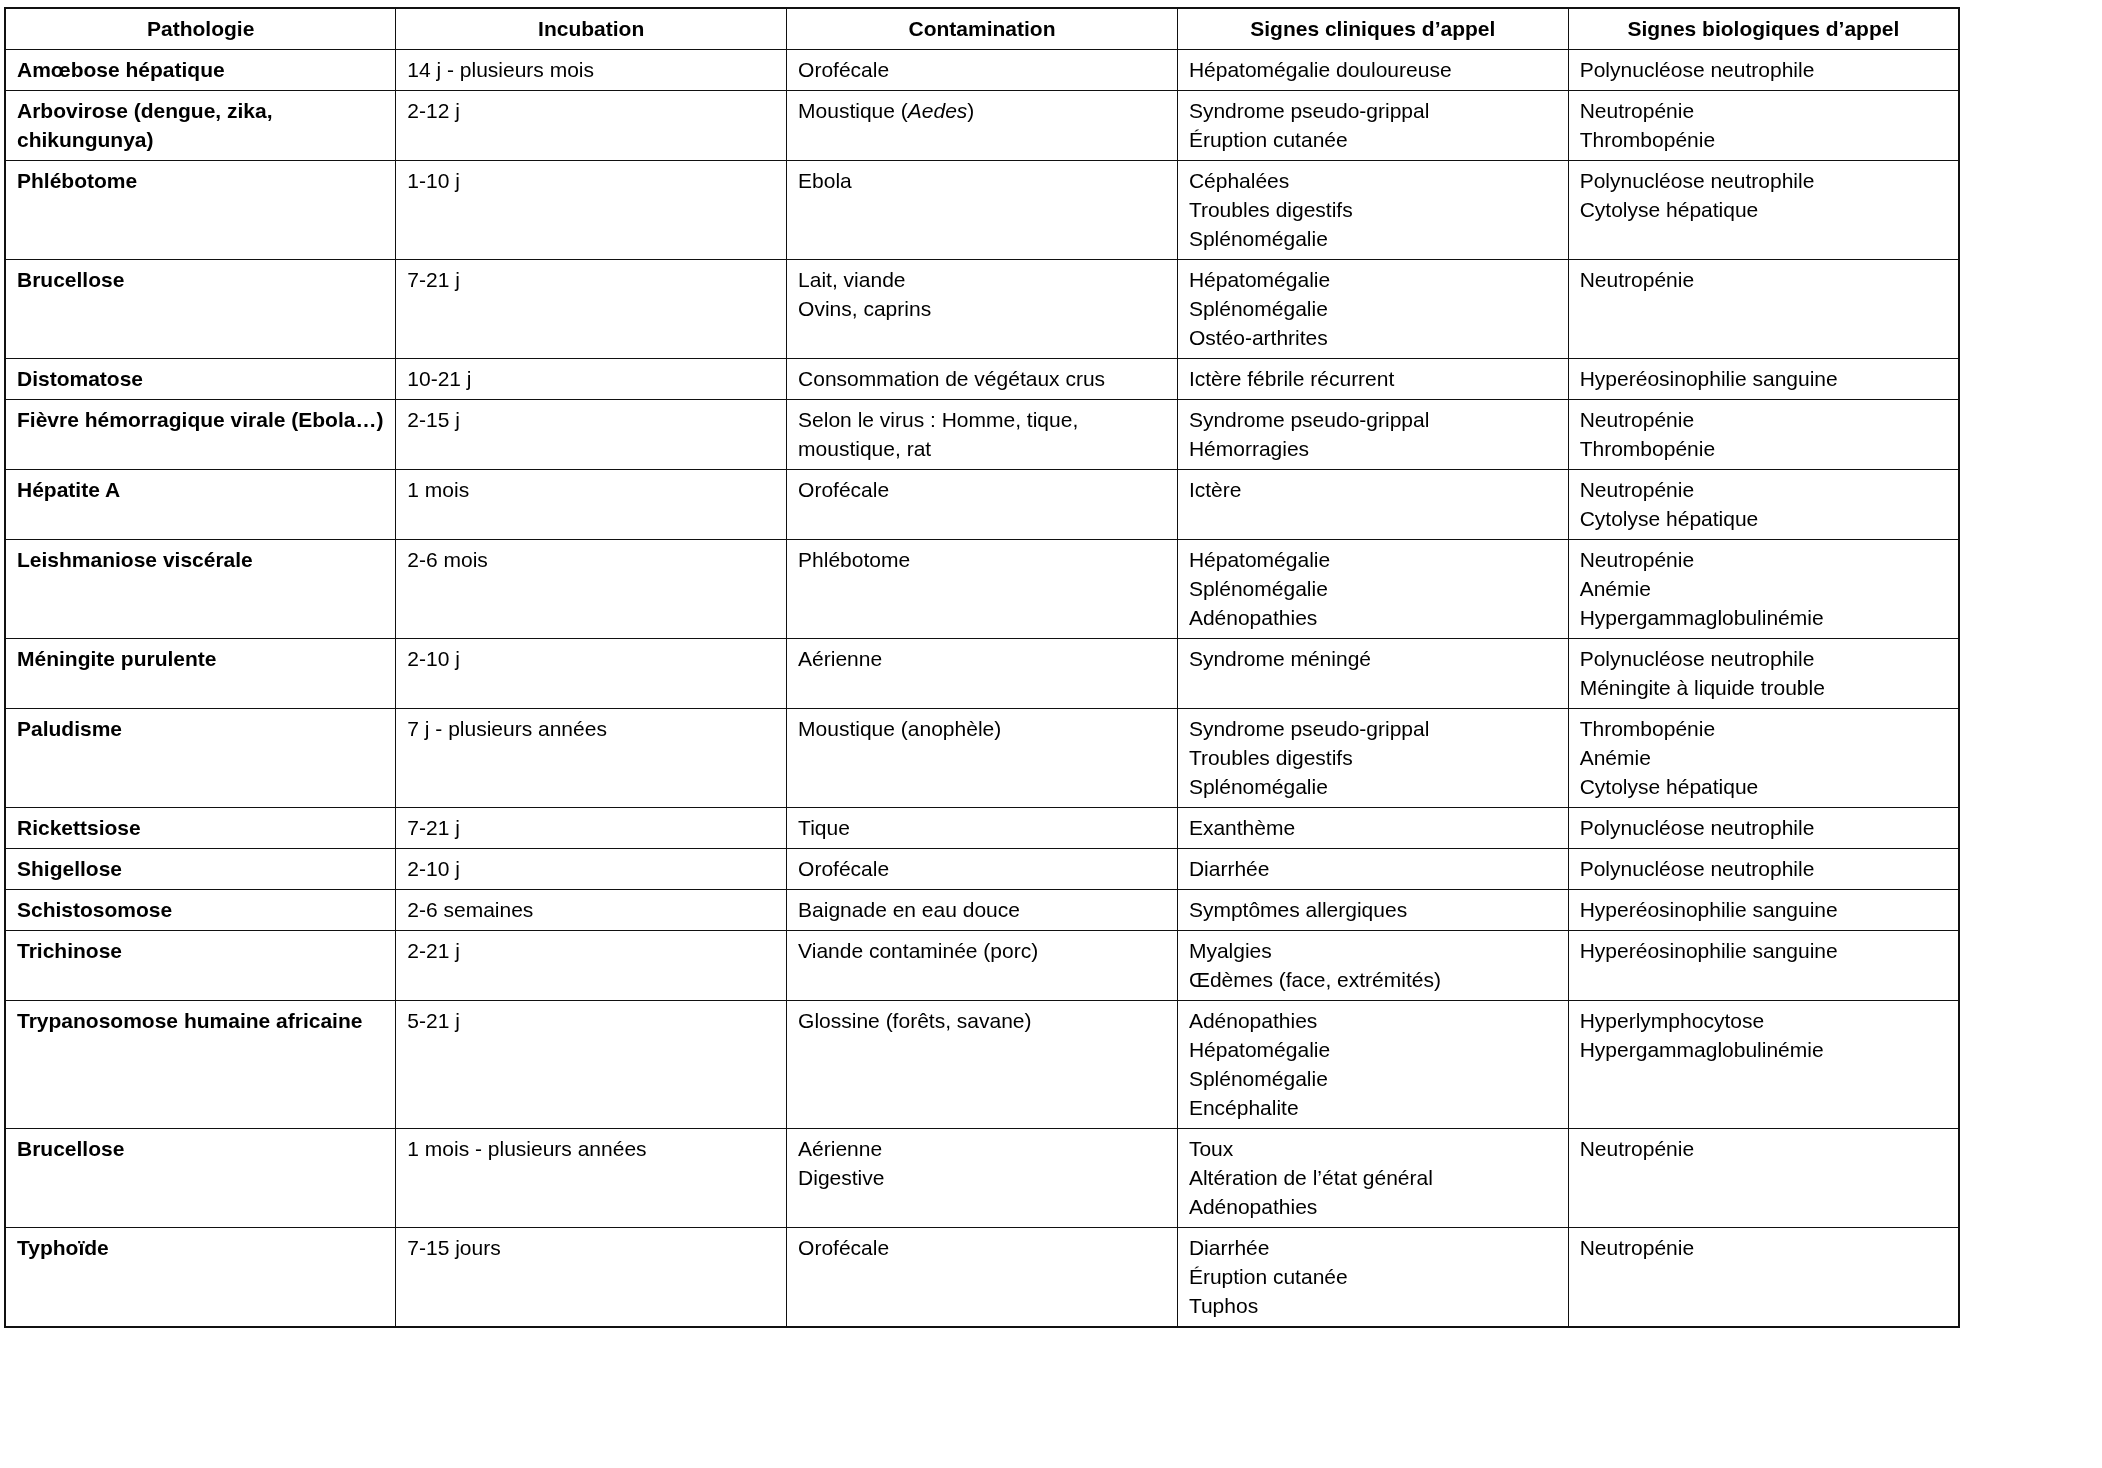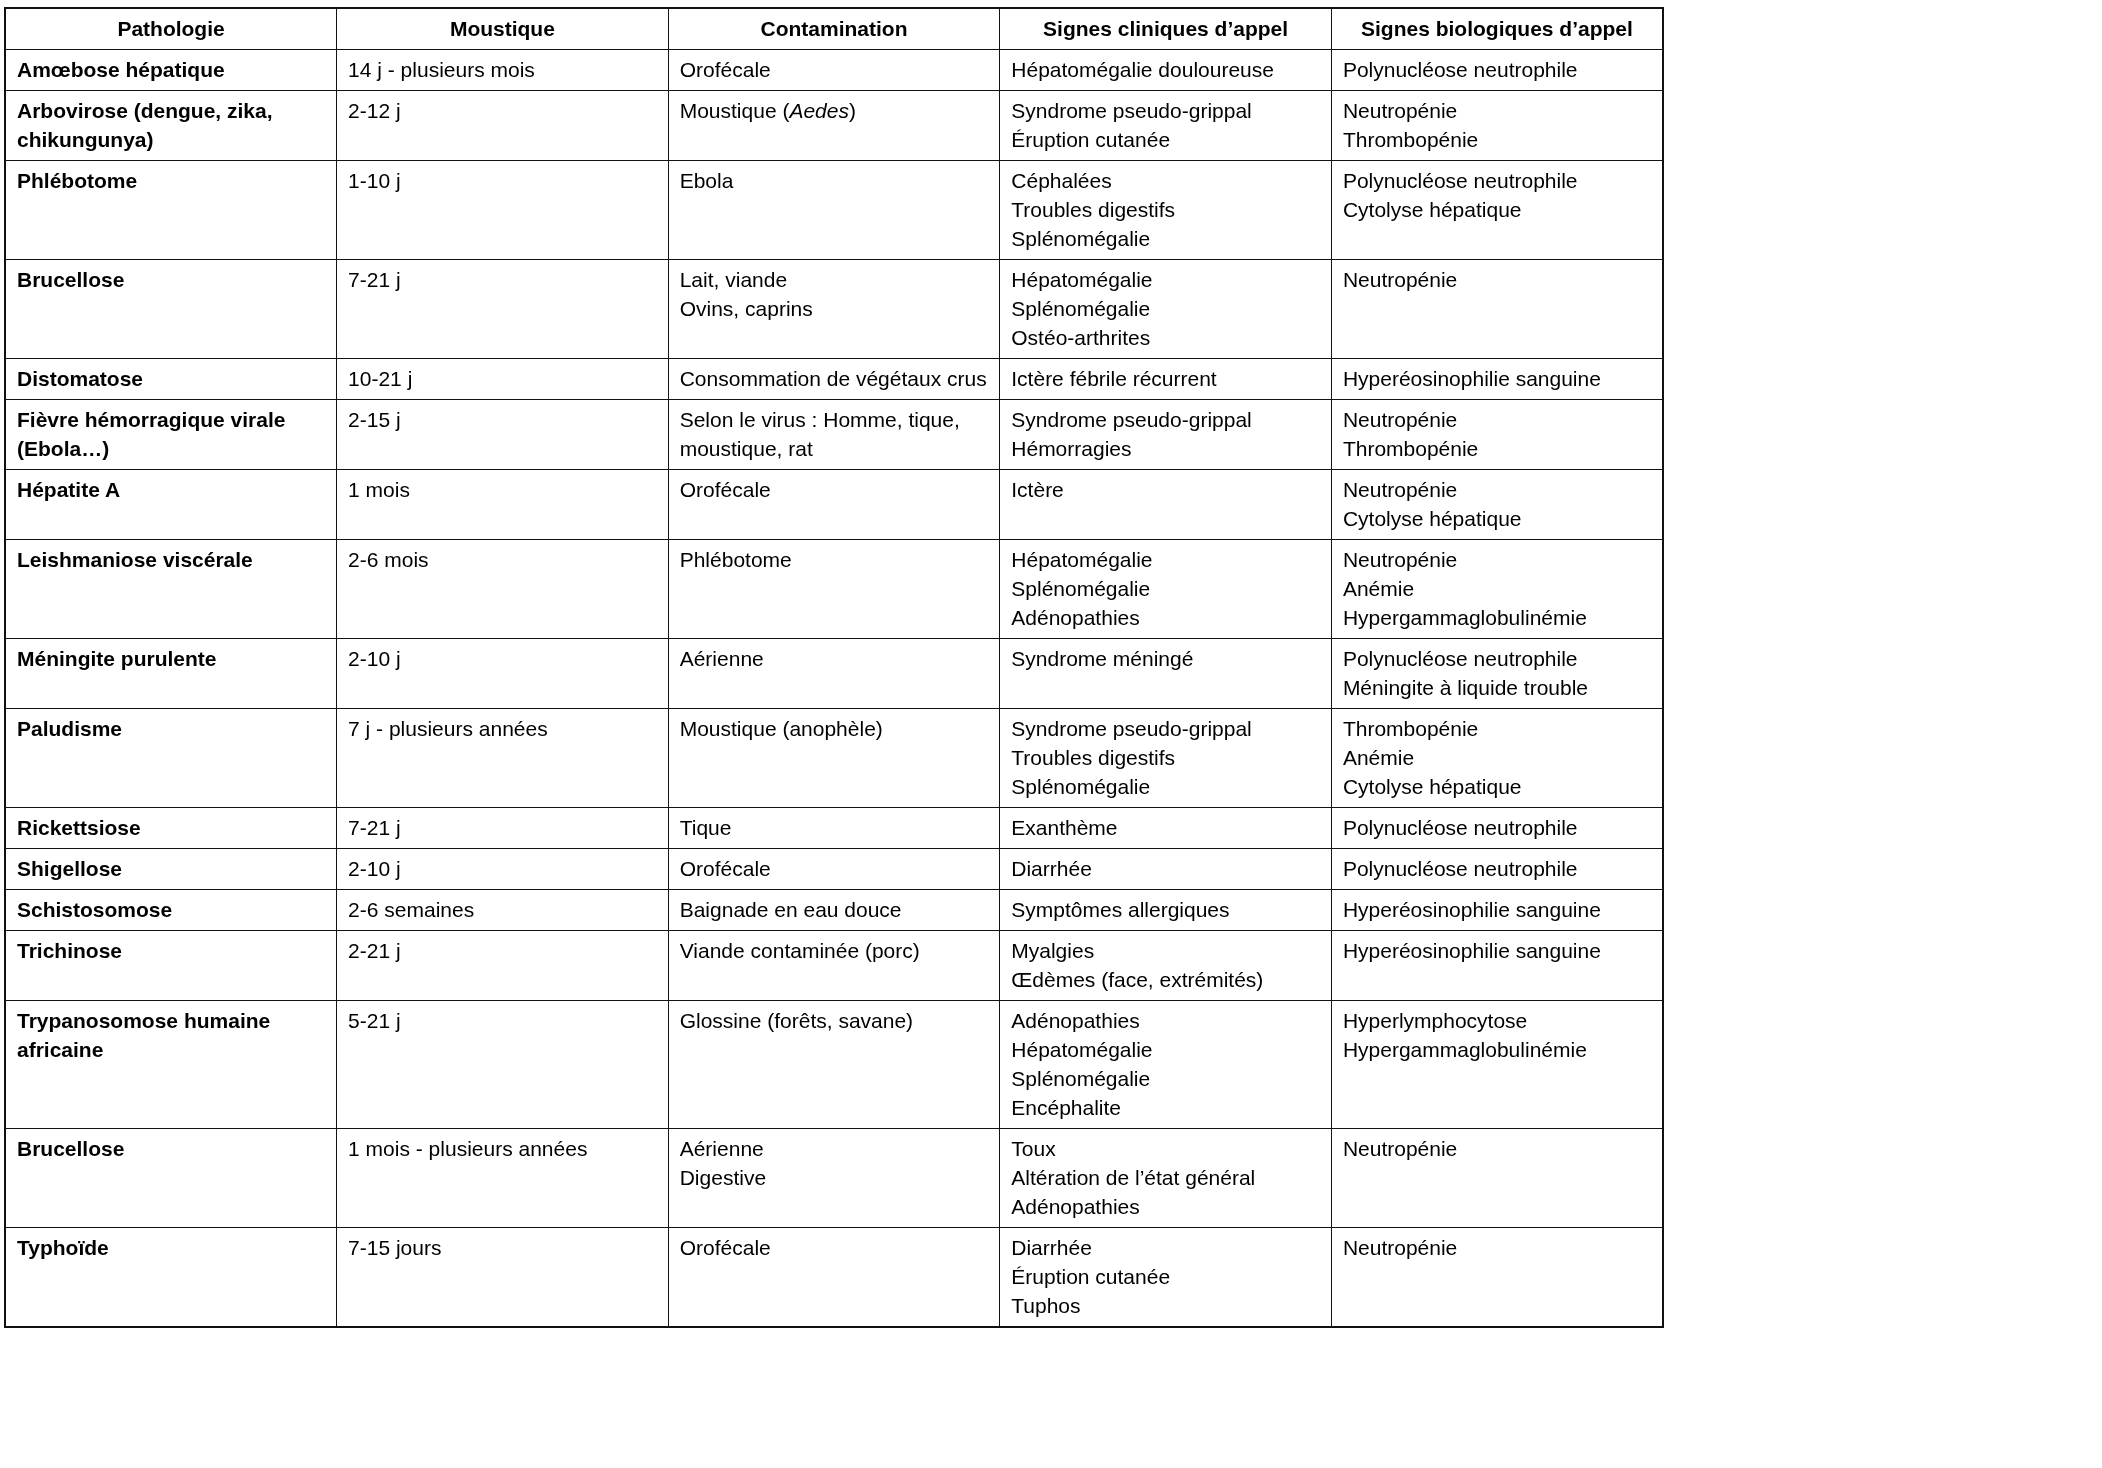--- a/index.html
+++ b/index.html
@@ -13,21 +13,21 @@
     overflow: hidden;
   }
   .page {
     position: relative;
     width: 2102px;
     height: 1468px;
   }
   table.patho {
     border-collapse: collapse;
     table-layout: fixed;
-    width: 1660px;
+    width: 1956px;
     margin: 7px 5px 0 4px;
     background: #ffffff;
     border: 2px solid #111111;
   }
   table.patho col { width: 20%; }
   table.patho th,
   table.patho td {
     border: 1.5px solid #111111;
     font-size: 21px;
     line-height: 29px;
@@ -55,21 +55,21 @@
     <colgroup>
       <col>
         <col>
         <col>
         <col>
         <col>
     </colgroup>
     <thead>
       <tr>
         <th>Pathologie</th>
-        <th>Moustique</th>
+        <th>Incubation</th>
         <th>Contamination</th>
         <th>Signes cliniques d’appel</th>
         <th>Signes biologiques d’appel</th>
       </tr>
     </thead>
     <tbody>
       <tr>
         <td class="path-cell">Amœbose hépatique</td>
         <td>14 j - plusieurs mois</td>
         <td>Orofécale</td>

